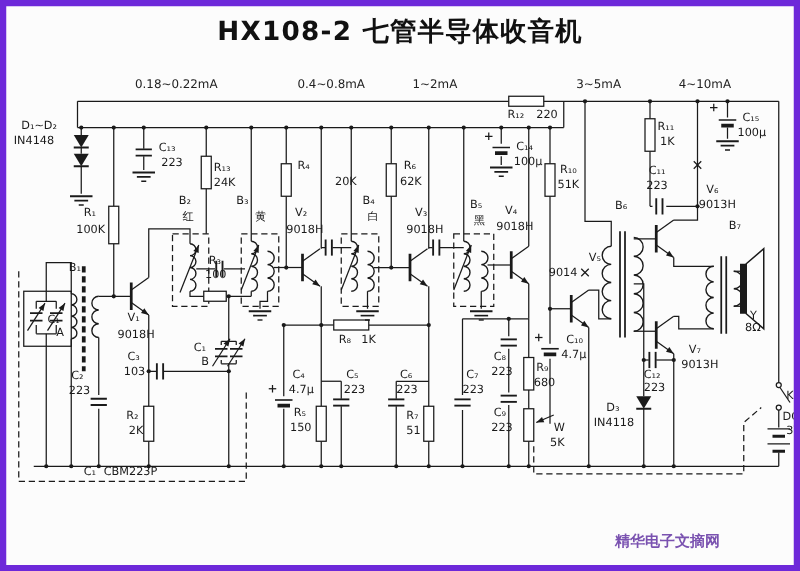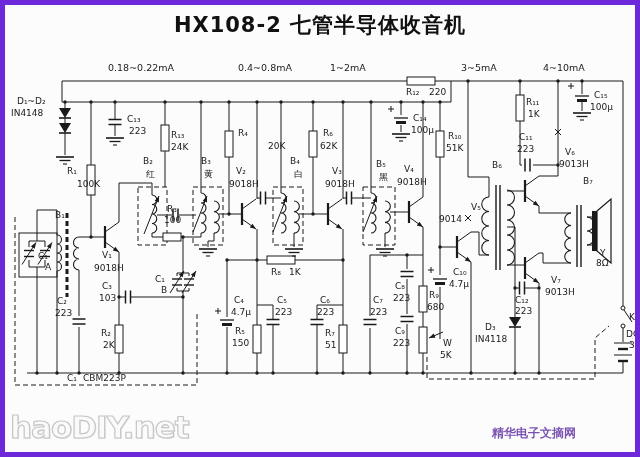--- a/index.html
+++ b/index.html
@@ -531,25 +531,25 @@
       <span class="lbl cur" style="left: 325px; top: 58px;">1~2mA</span>
       <span class="lbl cur" style="left: 456px; top: 58px;">3~5mA</span>
       <span class="lbl cur" style="left: 538px; top: 58px;">4~10mA</span>
       <span class="lbl" style="left: 12px; top: 92px;">D₁~D₂</span>
       <span class="lbl" style="left: 6px; top: 104px;">IN4148</span>
       <span class="lbl" style="left: 122px; top: 110px;">C₁₃</span>
       <span class="lbl" style="left: 124px; top: 122px;">223</span>
       <span class="lbl" style="left: 166px; top: 126px;">R₁₃</span>
       <span class="lbl" style="left: 166px; top: 138px;">24K</span>
       <span class="lbl" style="left: 62px; top: 162px;">R₁</span>
-      <span class="lbl" style="left: 72px; top: 175px;">100K</span>
+      <span class="lbl" style="left: 56px; top: 175px;">100K</span>
       <span class="lbl" style="left: 50px; top: 206px;">B₁</span>
       <span class="lbl" style="left: 138px; top: 152px;">B₂</span>
       <span class="lbl" style="left: 141px; top: 165px;">红</span>
-      <span class="lbl" style="left: 196px; top: 152px;">B₃</span>
+      <span class="lbl" style="left: 184px; top: 152px;">B₃</span>
       <span class="lbl" style="left: 199px; top: 165px;">黄</span>
       <span class="lbl" style="left: 162px; top: 200px;">R₃</span>
       <span class="lbl" style="left: 159px; top: 211px;">100</span>
       <span class="lbl" style="left: 97px; top: 246px;">V₁</span>
       <span class="lbl" style="left: 89px; top: 259px;">9018H</span>
       <span class="lbl" style="left: 33px; top: 247px;">C₁</span>
       <span class="lbl" style="left: 40px; top: 258px;">A</span>
       <span class="lbl" style="left: 150px; top: 270px;">C₁</span>
       <span class="lbl" style="left: 156px; top: 281px;">B</span>
       <span class="lbl" style="left: 52px; top: 292px;">C₂</span>
@@ -622,15 +622,14 @@
       <span class="lbl" style="left: 540px; top: 283px;">9013H</span>
       <span class="lbl" style="left: 510px; top: 291px;">C₁₂</span>
       <span class="lbl" style="left: 510px; top: 302px;">223</span>
       <span class="lbl" style="left: 480px; top: 318px;">D₃</span>
       <span class="lbl" style="left: 470px; top: 330px;">IN4118</span>
       <span class="lbl" style="left: 624px; top: 308px;">K</span>
       <span class="lbl" style="left: 621px; top: 325px;">DC</span>
       <span class="lbl" style="left: 624px; top: 336px;">3V</span>
     </div>
 
-  <div class="wm-left">haoDIY.net</div>
   <div class="wm-right">精华电子文摘网</div>
 </div>
 
 </body></html>

